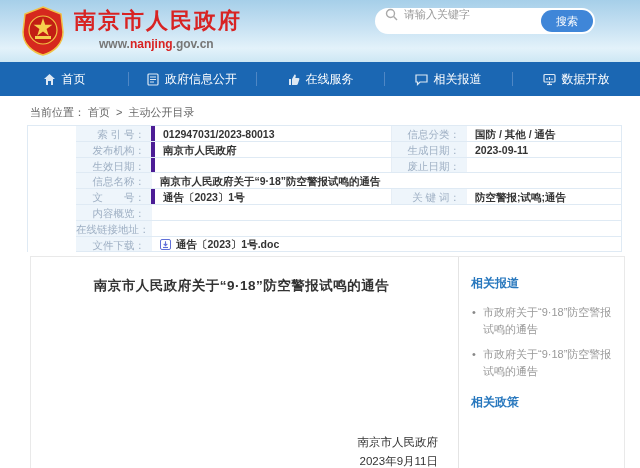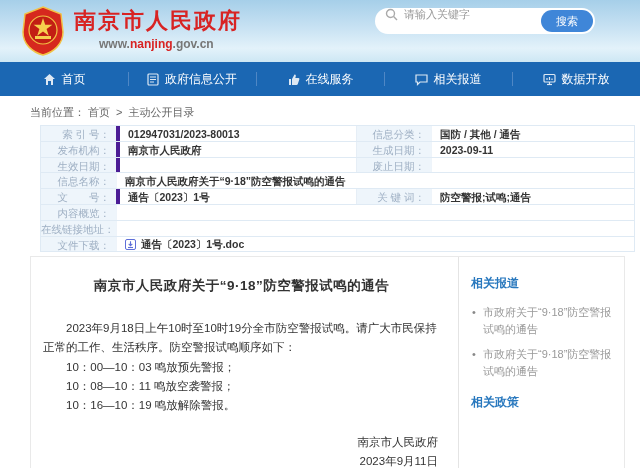--- a/index.html
+++ b/index.html
@@ -32,22 +32,22 @@
   .nav-item + .nav-item::before { content:""; position:absolute; left:0; top:10px;
     width:1px; height:14px; background:#4f87c5; }
   .nav-item svg { margin-right:6px; opacity:.85; }
 
   
   .breadcrumb { padding:9px 0 8px 30px; font-size:11px; color:#666; }
   .breadcrumb span { margin-right:3px; }
   .crumb-link { cursor:pointer; }
 
   
-  .meta-table { position:absolute; left:40px; top:125px; width:595px;
-    border:1px solid #dfeaf4; border-bottom:none; font-size:10.5px; }
+  .meta-table { position:absolute; left:27px; top:125px; width:595px;
+    border:1px solid #dfeaf4; border-bottom:none; font-size:10.5px;padding-left:48px; }
   .m-row { display:flex; height:15.8px; border-bottom:1px solid #dfeaf4; }
   .m-label { background:#eef5fb; color:#9fb0c4; text-align:right; padding:2px 6px 0 0;
     width:75px; flex-shrink:0; white-space:nowrap; overflow:hidden; }
   .m-label.r { border-left:1px solid #e6eef6; }
   .m-val { background:#fff; color:#333; font-weight:bold; padding:2px 0 0 8px;
     white-space:nowrap; overflow:hidden; }
   .m-val.c1 { width:240px; border-left:4px solid #4c1d95; }
   .m-val.c2 { flex:1; border-left:1px solid #eef4fa; }
   .m-val.wide { flex:1; border-left:1px solid #eef4fa; }
   .dl-link { display:flex; align-items:center; cursor:pointer;text-align:right; }
@@ -193,28 +193,20 @@
           <line x1="3" y1="8.5" x2="8" y2="8.5" stroke="#5f6fd8" stroke-width="1.1"></line>
         </svg>
       <span>通告〔2023〕1号.doc</span>
     </div>
   </div>
 </div>
 
 <div class="article-box">
   <div class="article-main">
     <div class="article-title">南京市人民政府关于“9·18”防空警报试鸣的通告</div>
-    <div class="article-body">
-      <div class="para">2023年9月18日上午10时至10时19分全市防空警报试鸣。请广大市民保持正常的工作、生活秩序。防空警报试鸣顺序如下：</div>
-      <div class="schedule">
-        <div>10：00—10：03  鸣放预先警报；</div>
-        <div>10：08—10：11  鸣放空袭警报；</div>
-        <div>10：16—10：19  鸣放解除警报。</div>
-      </div>
-    </div>
     <div class="signature-block">
       <div>南京市人民政府</div>
       <div>2023年9月11日</div>
     </div>
   </div>
   <div class="sidebar">
     <div class="side-heading">相关报道</div>
     <ul class="side-list">
       <li>市政府关于“9·18”防空警报试鸣的通告</li>
       <li>市政府关于“9·18”防空警报试鸣的通告</li>

